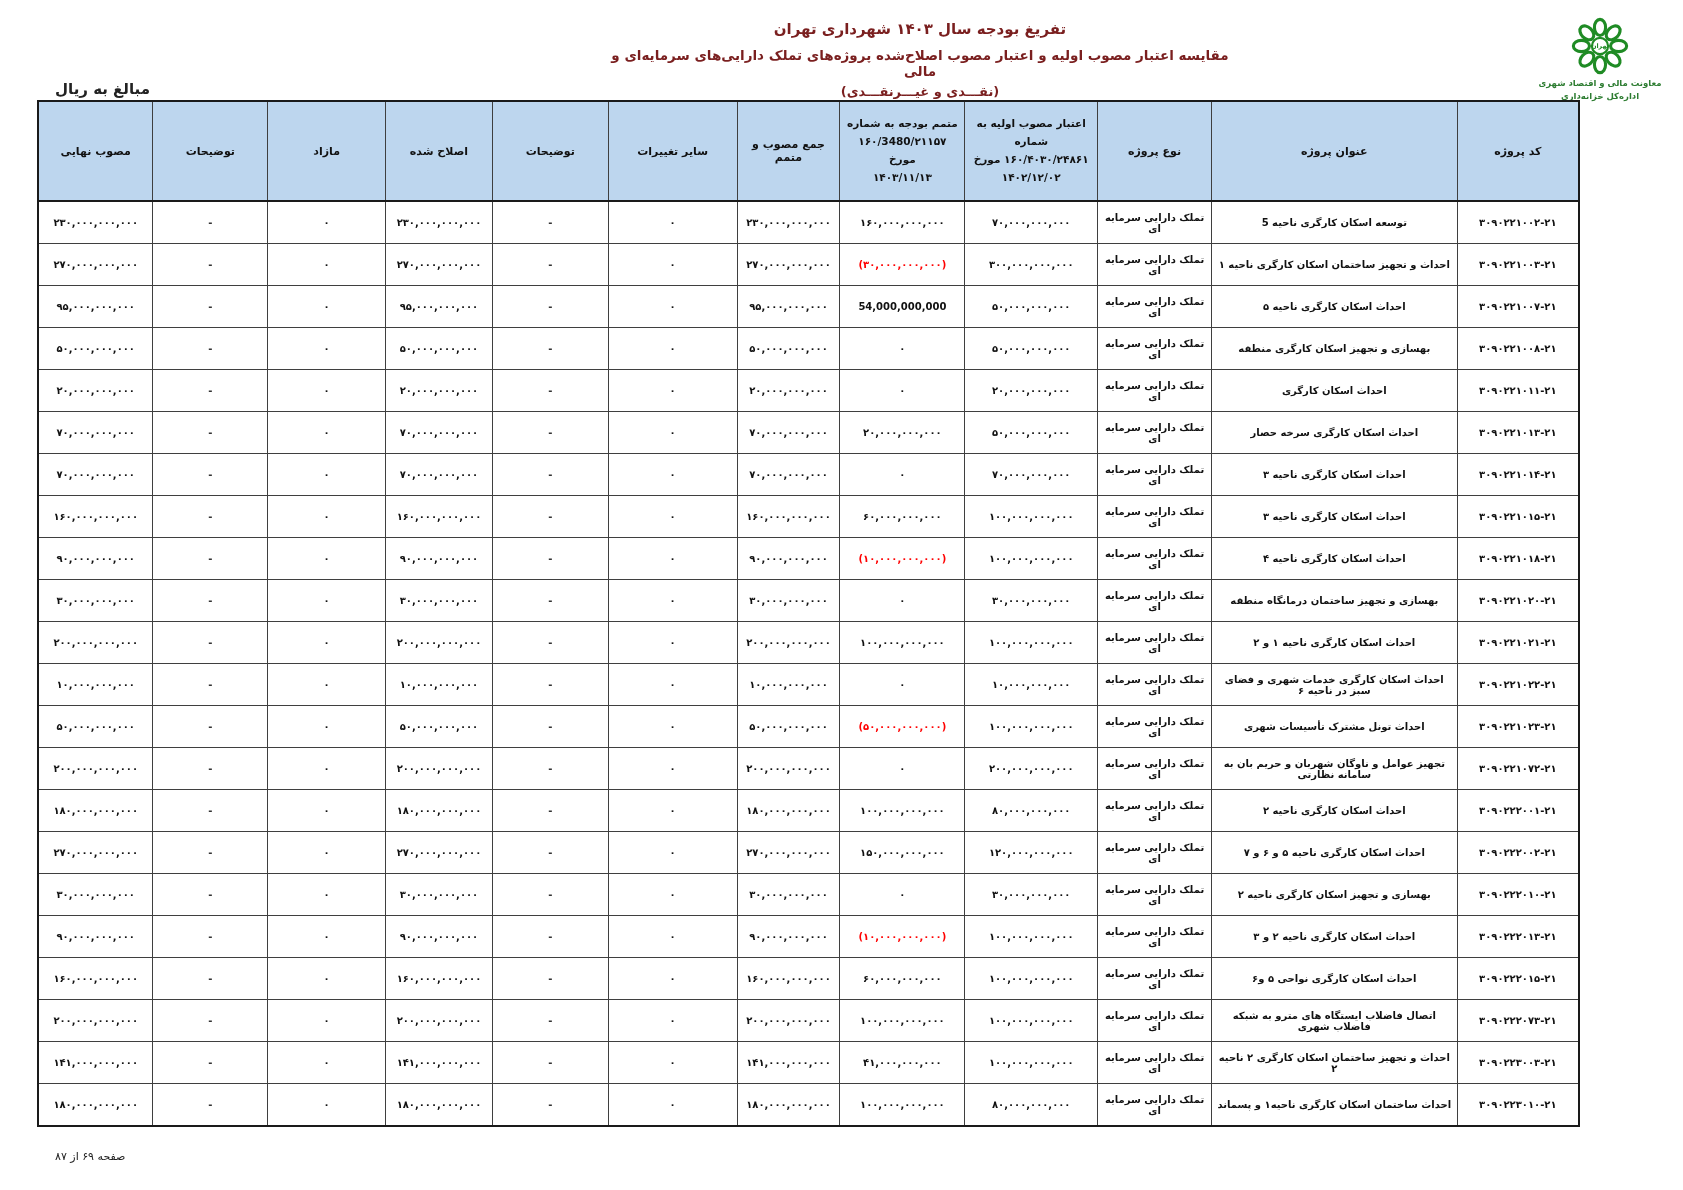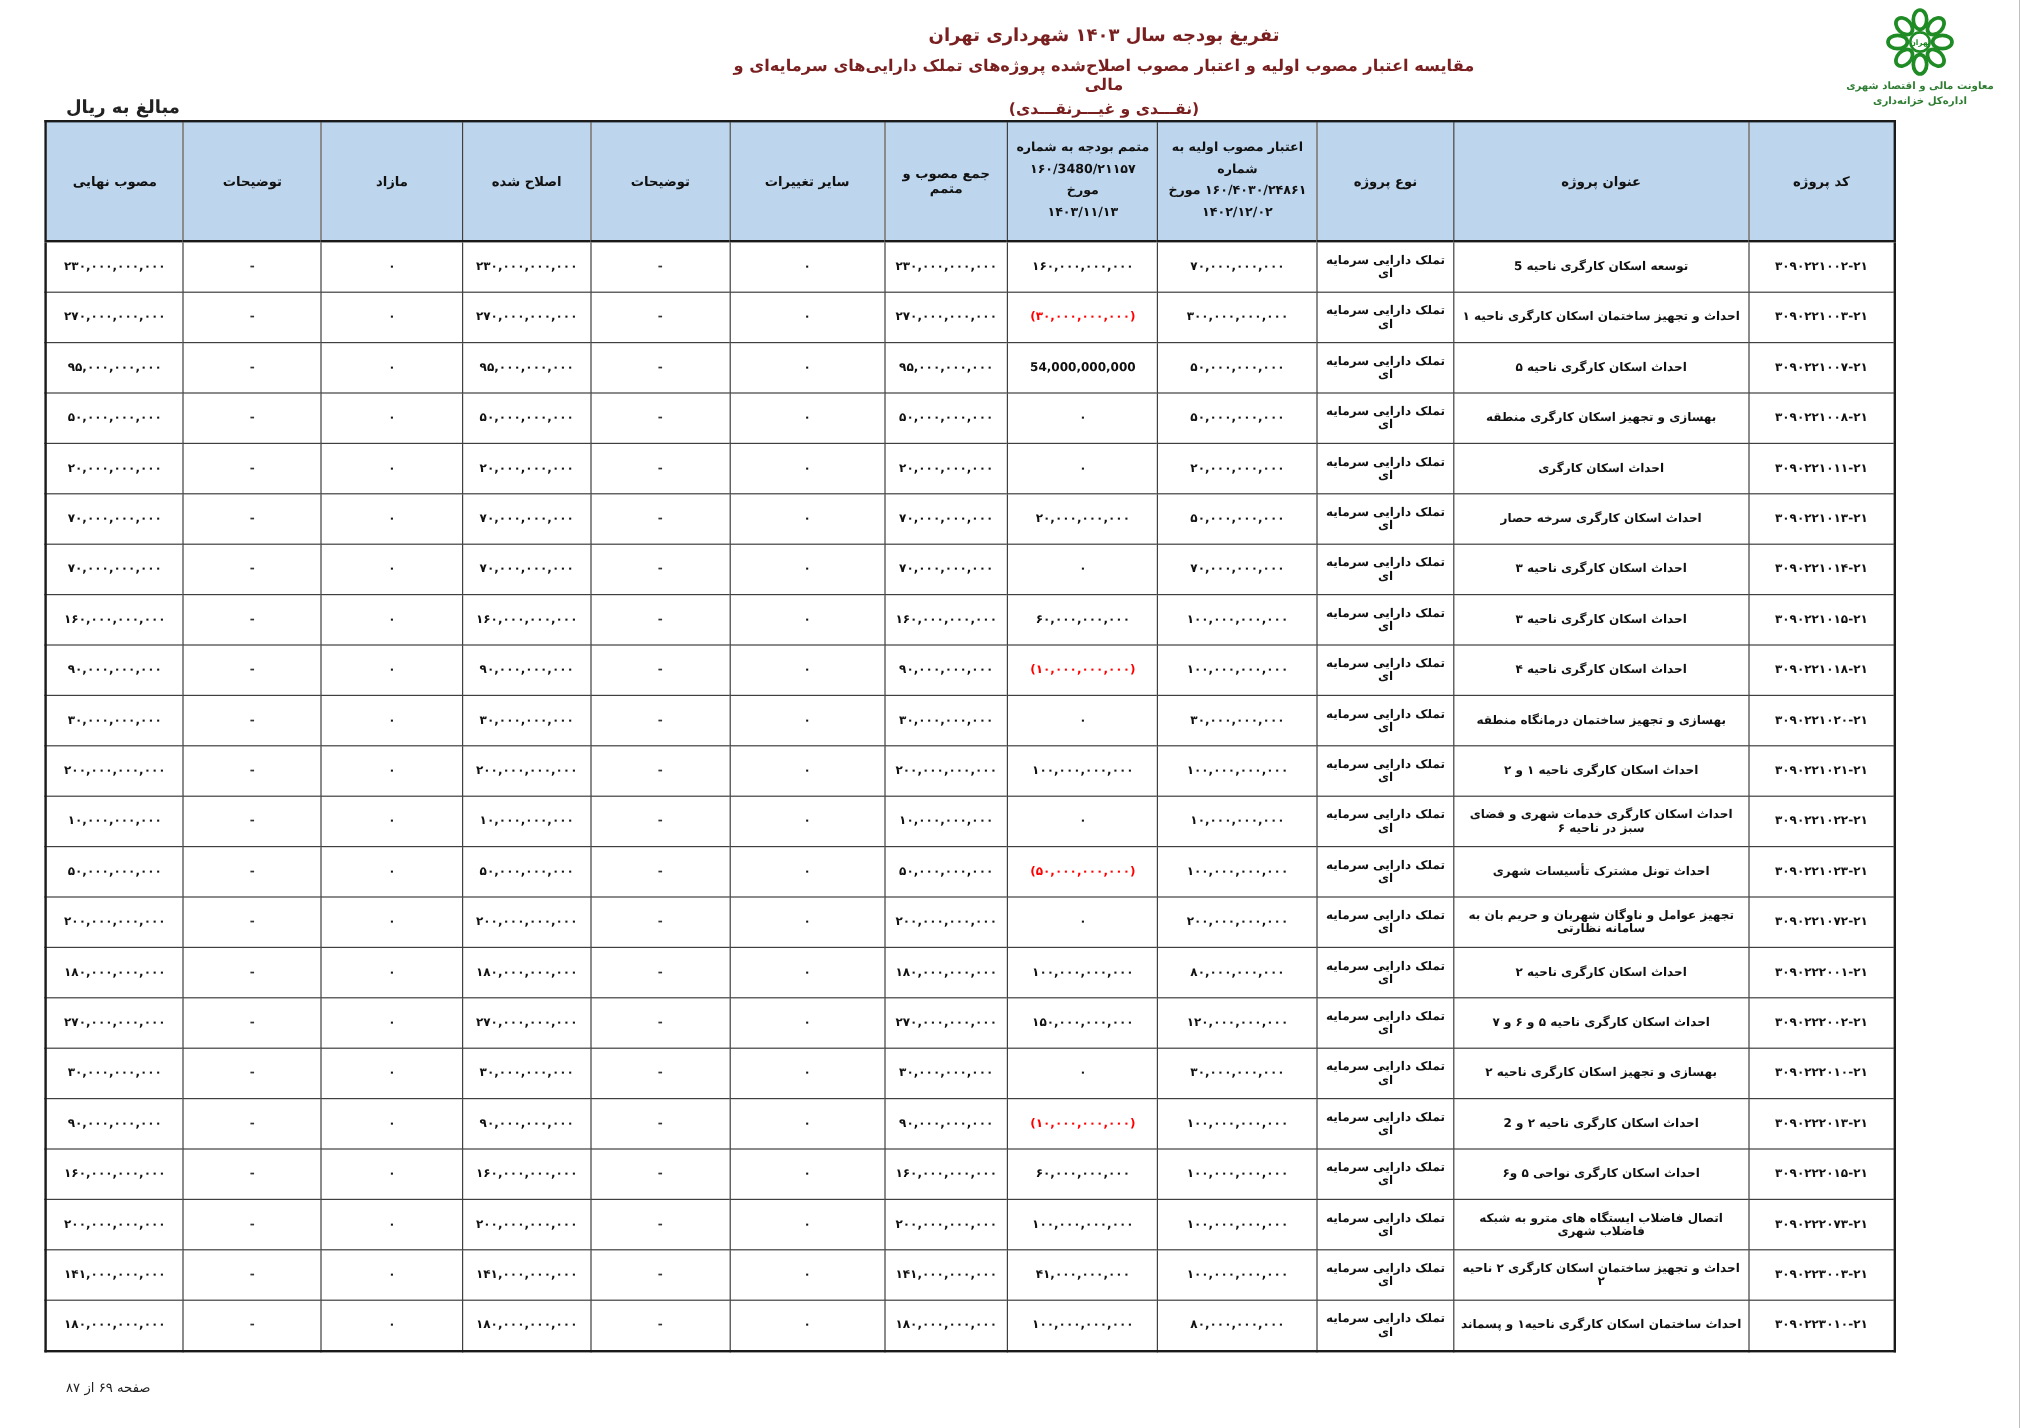--- a/index.html
+++ b/index.html
@@ -7,21 +7,21 @@
     position:relative; width:1683px; height:1190px; background:#ffffff;
     font-family:"DejaVu Sans", sans-serif; direction:rtl; overflow:hidden;
     margin:0 auto;
   }
   
   .doc-titles{position:absolute; top:20px; left:600px; width:640px; text-align:center; color:#7a1f1f;}
   .doc-titles .t1{font-size:15px; font-weight:bold; margin-bottom:9px;}
   .doc-titles .t2{font-size:13.5px; font-weight:bold; margin-bottom:5px;}
   .doc-titles .t3{font-size:13px; font-weight:bold;}
   
-  .logo-block{position:absolute; top:4px; left:1535px; width:130px; text-align:center;}
+  .logo-block{position:absolute; top:15px; left:1535px; width:130px; text-align:center;}
   .logo-block svg{display:block; margin:0 auto;}
   .logo-org{font-size:8.5px; font-weight:bold; color:#2e7d32; line-height:1.5;}
   
   .rial-note{position:absolute; top:80px; left:55px; font-size:15px; font-weight:bold; color:#222;}
   .page-footer{position:absolute; top:1150px; left:55px; font-size:11px; font-weight:normal; color:#222;}
   
   .budget-table{
     position:absolute; top:100px; left:37px; width:1543px;
     border-collapse:collapse; table-layout:fixed; direction:rtl;
     border:2px solid #1a1a1a;
@@ -350,21 +350,21 @@
     <td class="num">۳۰,۰۰۰,۰۰۰,۰۰۰</td>
     <td class="num">۰</td>
     <td class="dash">-</td>
     <td class="num">۳۰,۰۰۰,۰۰۰,۰۰۰</td>
     <td class="num">۰</td>
     <td class="dash">-</td>
     <td class="num">۳۰,۰۰۰,۰۰۰,۰۰۰</td>
   </tr>
         <tr>
     <td class="c-code">۳۰۹۰۲۲۲۰۱۳-۲۱</td>
-    <td class="c-title">احداث اسکان کارگری ناحیه ۲ و 2</td>
+    <td class="c-title">احداث اسکان کارگری ناحیه ۲ و ۳</td>
     <td class="c-type">تملک دارایی سرمایه ای</td>
     <td class="num">۱۰۰,۰۰۰,۰۰۰,۰۰۰</td>
     <td class="num neg">(۱۰,۰۰۰,۰۰۰,۰۰۰)</td>
     <td class="num">۹۰,۰۰۰,۰۰۰,۰۰۰</td>
     <td class="num">۰</td>
     <td class="dash">-</td>
     <td class="num">۹۰,۰۰۰,۰۰۰,۰۰۰</td>
     <td class="num">۰</td>
     <td class="dash">-</td>
     <td class="num">۹۰,۰۰۰,۰۰۰,۰۰۰</td>

